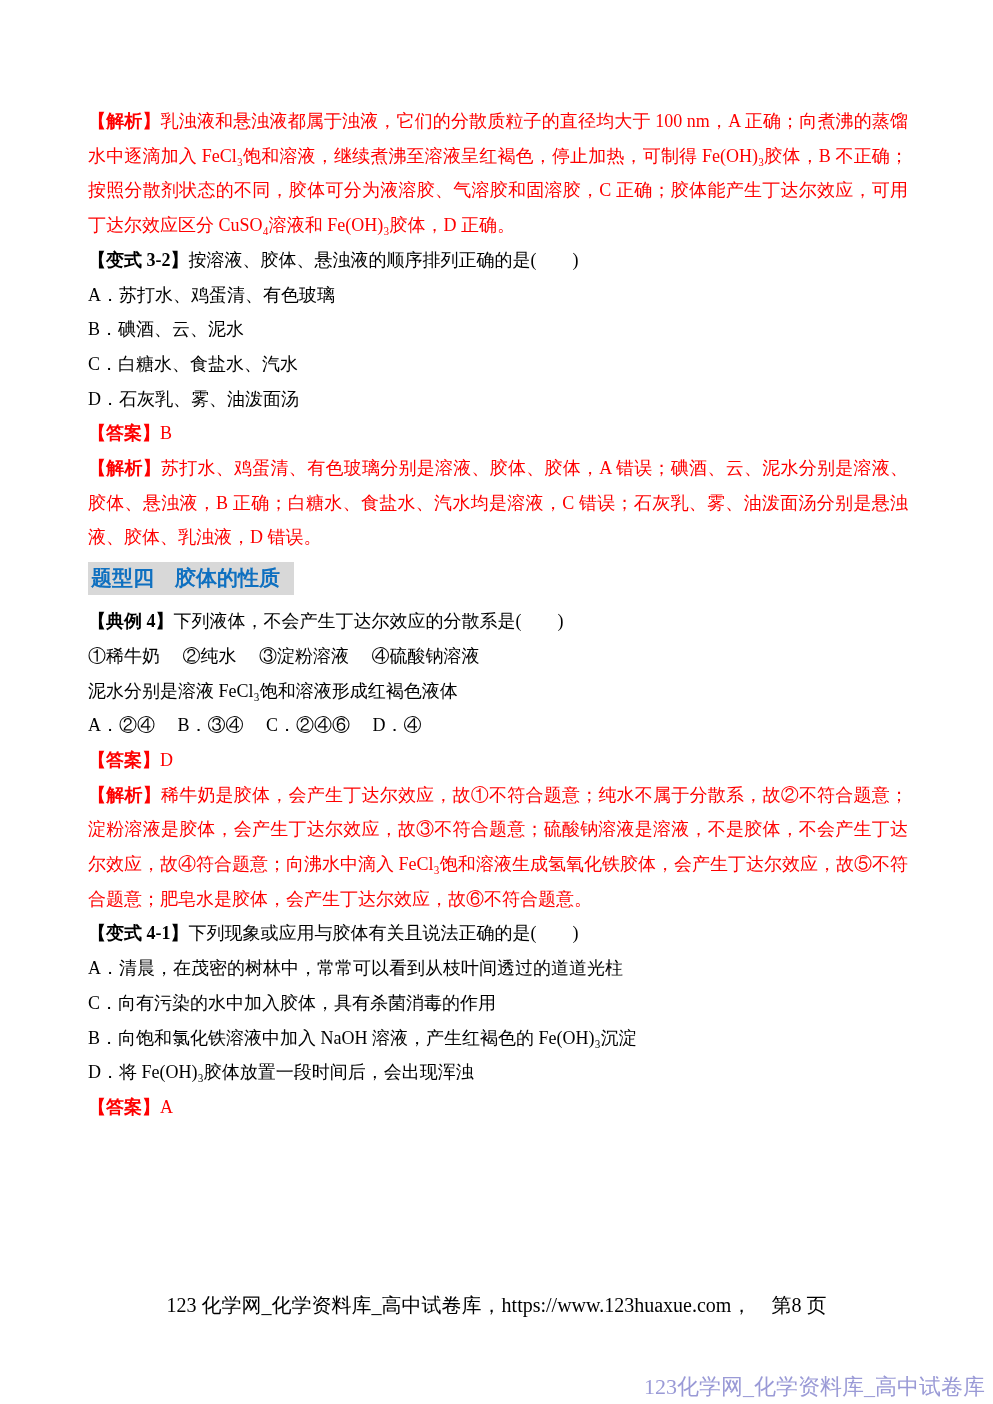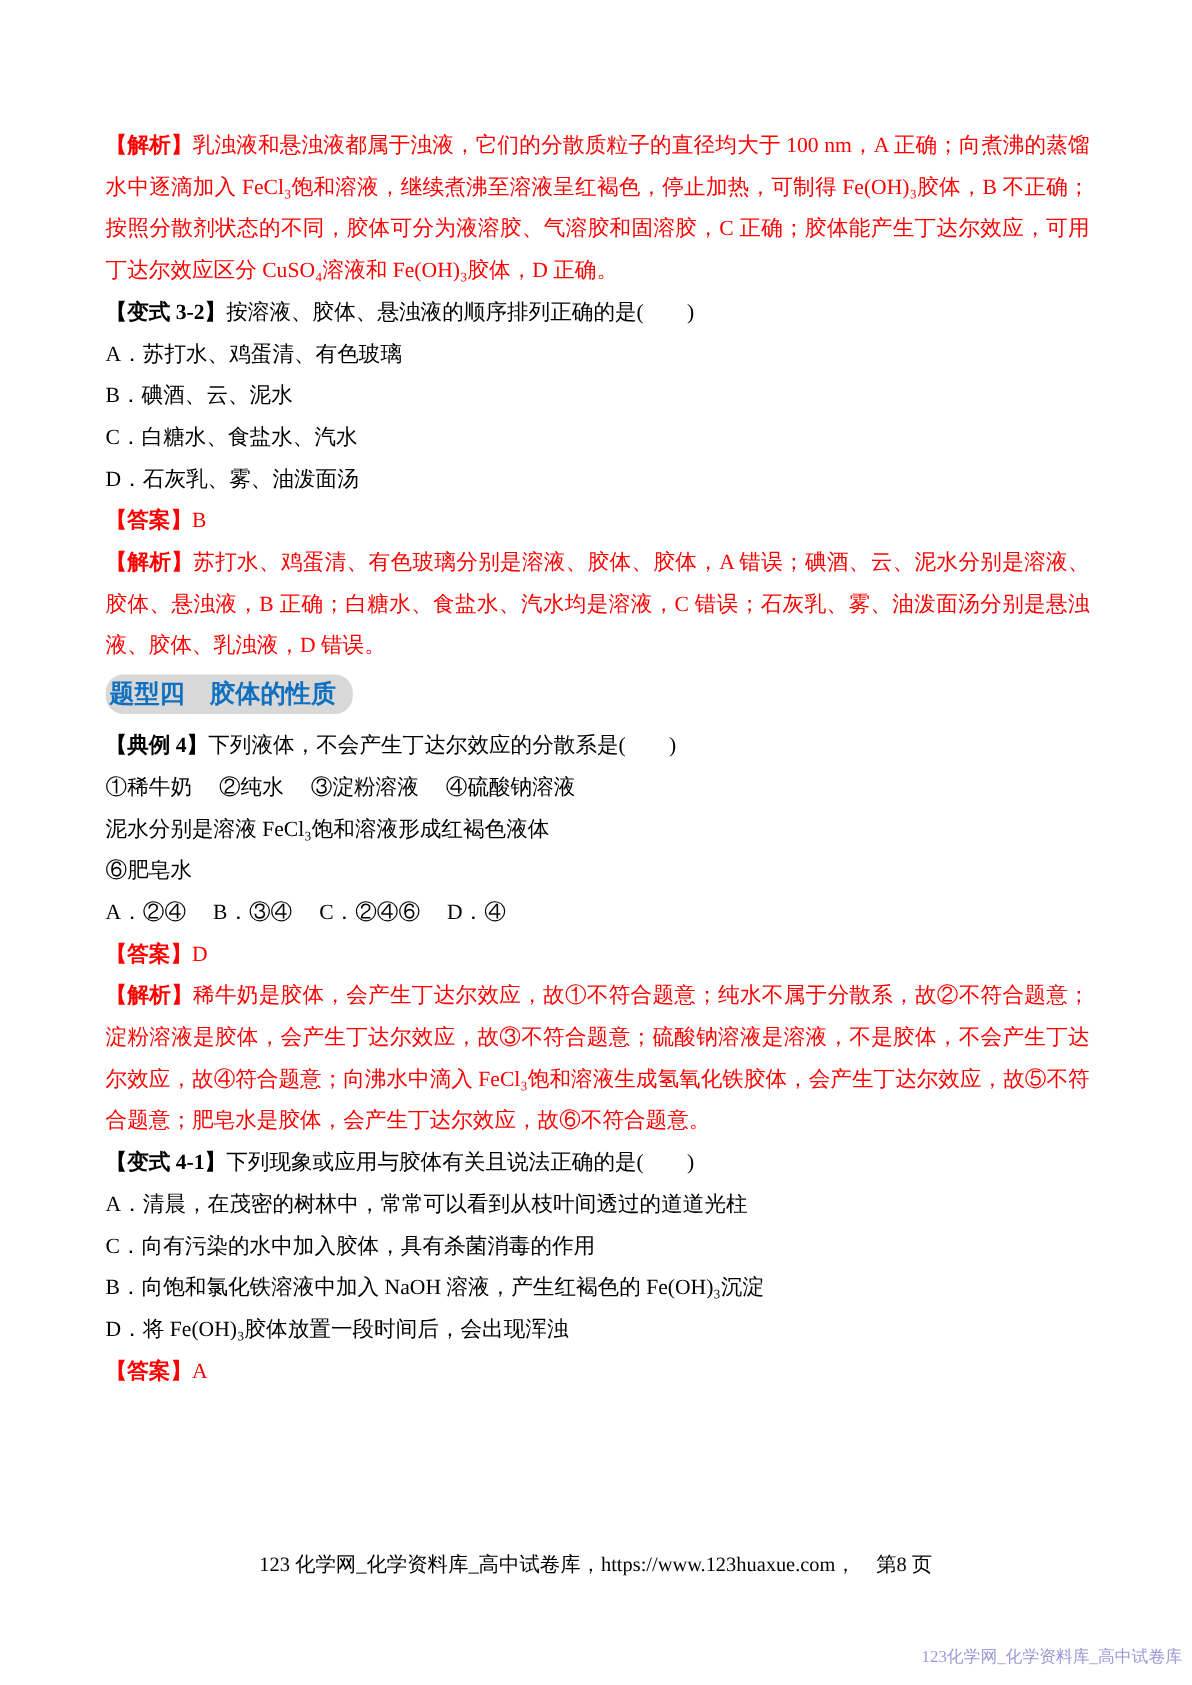--- a/index.html
+++ b/index.html
@@ -1,15 +1,15 @@
 <!DOCTYPE html>
 <html><head>
 <meta charset="utf-8">
 <style>
-  * { box-sizing: border-box; border-radius: 15px; }
+  * { box-sizing: border-box; }
   html, body { margin: 0; padding: 0; background: #ffffff; }
   .page {
     position: relative;
     width: 993px;
     height: 1404px;
     background: #ffffff;
     font-family: "Liberation Serif", "DejaVu Serif", serif;
     color: #000000;
     overflow: hidden;
   }
@@ -38,28 +38,28 @@
     line-height: 33px;
     padding: 0 14px 0 3px;
     font-family: Liberation Serif, serif;
   }
   .footer {
     position: absolute;
     left: 0;
     width: 993px;
     top: 1292px;
     text-align: center;
-    font-size: 17px;
+    font-size: 20px;
     color: #000000;
   }
   .watermark {
     position: absolute;
     right: 8px;
     top: 1372px;
-    font-size: 14px;
+    font-size: 22px;
     color: #9a9ad6;
   }
 </style>
 </head>
 <body>
 
 <div class="page">
   <div class="content">
 
     <p class="para red justify"><b class="lbl">【解析】</b><span>乳浊液和悬浊液都属于浊液，它们的分散质粒子的直径均大于 100 nm，A 正确；向煮沸的蒸馏水中逐滴加入 FeCl₃饱和溶液，继续煮沸至溶液呈红褐色，停止加热，可制得 Fe(OH)₃胶体，B 不正确；按照分散剂状态的不同，胶体可分为液溶胶、气溶胶和固溶胶，C 正确；胶体能产生丁达尔效应，可用丁达尔效应区分 CuSO₄溶液和 Fe(OH)₃胶体，D 正确。</span></p>
@@ -74,21 +74,20 @@
 
     <p class="para red justify"><b class="lbl">【解析】</b><span>苏打水、鸡蛋清、有色玻璃分别是溶液、胶体、胶体，A 错误；碘酒、云、泥水分别是溶液、胶体、悬浊液，B 正确；白糖水、食盐水、汽水均是溶液，C 错误；石灰乳、雾、油泼面汤分别是悬浊液、胶体、乳浊液，D 错误。</span></p>
 
     <div class="section-header">
       <span class="section-title">题型四　胶体的性质</span>
     </div>
 
     <p class="para"><b class="lbl">【典例 4】</b><span>下列液体，不会产生丁达尔效应的分散系是(　　)</span></p>
     <p class="para">①稀牛奶　 ②纯水　 ③淀粉溶液　 ④硫酸钠溶液</p>
     <p class="para">泥水分别是溶液 FeCl₃饱和溶液形成红褐色液体</p>
-    <p class="para">⑥肥皂水</p>
     <p class="para">A．②④　 B．③④　 C．②④⑥　 D．④</p>
 
     <p class="para red"><b class="lbl">【答案】</b><span>D</span></p>
 
     <p class="para red justify"><b class="lbl">【解析】</b><span>稀牛奶是胶体，会产生丁达尔效应，故①不符合题意；纯水不属于分散系，故②不符合题意；淀粉溶液是胶体，会产生丁达尔效应，故③不符合题意；硫酸钠溶液是溶液，不是胶体，不会产生丁达尔效应，故④符合题意；向沸水中滴入 FeCl₃饱和溶液生成氢氧化铁胶体，会产生丁达尔效应，故⑤不符合题意；肥皂水是胶体，会产生丁达尔效应，故⑥不符合题意。</span></p>
 
     <p class="para"><b class="lbl">【变式 4-1】</b><span>下列现象或应用与胶体有关且说法正确的是(　　)</span></p>
     <p class="para">A．清晨，在茂密的树林中，常常可以看到从枝叶间透过的道道光柱</p>
     <p class="para">C．向有污染的水中加入胶体，具有杀菌消毒的作用</p>
     <p class="para">B．向饱和氯化铁溶液中加入 NaOH 溶液，产生红褐色的 Fe(OH)₃沉淀</p>

